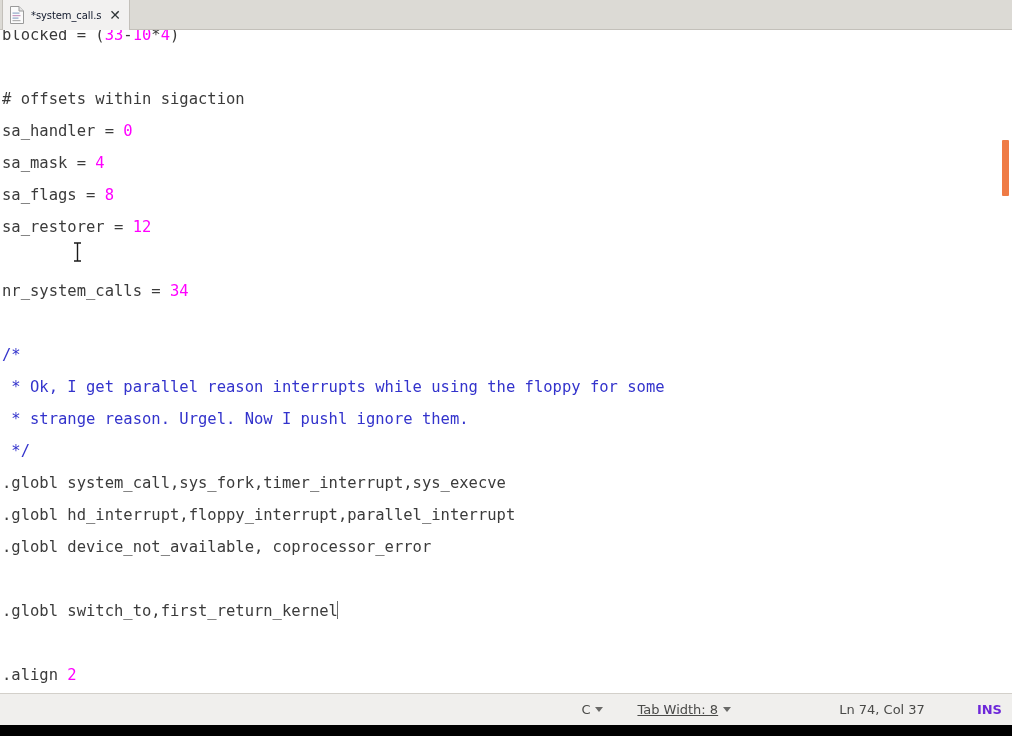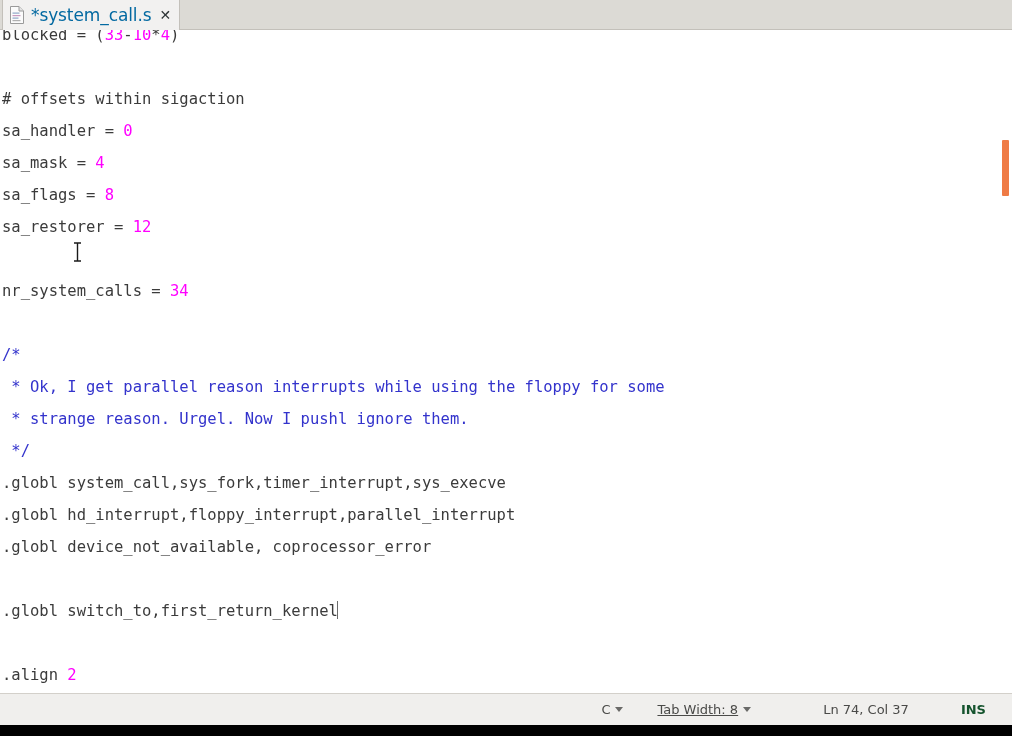--- a/index.html
+++ b/index.html
@@ -50,22 +50,22 @@
   }
   .tab-icon {
     width: 16px;
     height: 18px;
     position: relative;
     flex: 0 0 auto;
   }
   .tab-icon svg { display: block; }
   .tab-title {
     font-family: "DejaVu Sans", sans-serif;
-    font-size: 17px;
-    color: #0369a1;
+    font-size: 10px;
+    color: #0f172a;
     white-space: nowrap;
     letter-spacing: -0.1px;
   }
   .tab-close {
     font-family: "DejaVu Sans", sans-serif;
     font-size: 14px;
     font-weight: bold;
     color: #2e3436;
     line-height: 1;
     margin-left: 2px;
@@ -153,22 +153,22 @@
     color: #4a4a48;
   }
   .sb-item {
     display: flex;
     align-items: center;
     gap: 5px;
     white-space: nowrap;
   }
   .sb-lang      { margin-right: 34px; }
   .sb-tabwidth  { margin-right: 72px; text-decoration: underline; }
-  .sb-position  { margin-right: 52px; }
-  .sb-overwrite { margin-right: 26px; font-weight: bold; color: #14532d; }
+  .sb-position  { margin-right: 52px; margin-left: 36px; }
+  .sb-overwrite { margin-right: 10px; font-weight: bold; color: #6d28d9; }
   .sb-caretdown {
     display: inline-block;
     width: 0; height: 0;
     border-left: 4px solid transparent;
     border-right: 4px solid transparent;
     border-top: 5px solid #6a6a68;
   }
 
   
   .frame-bottom {

